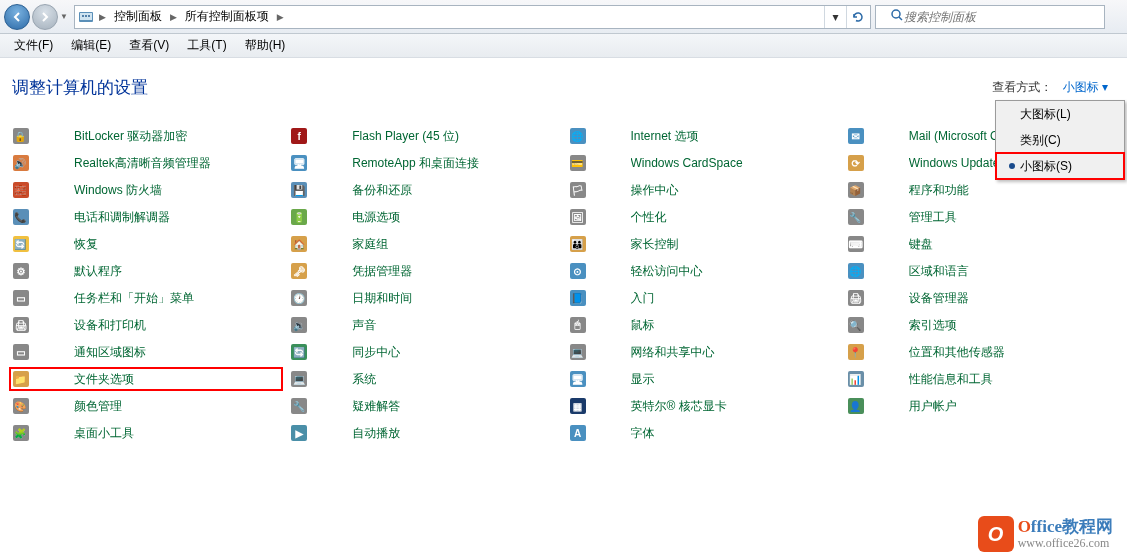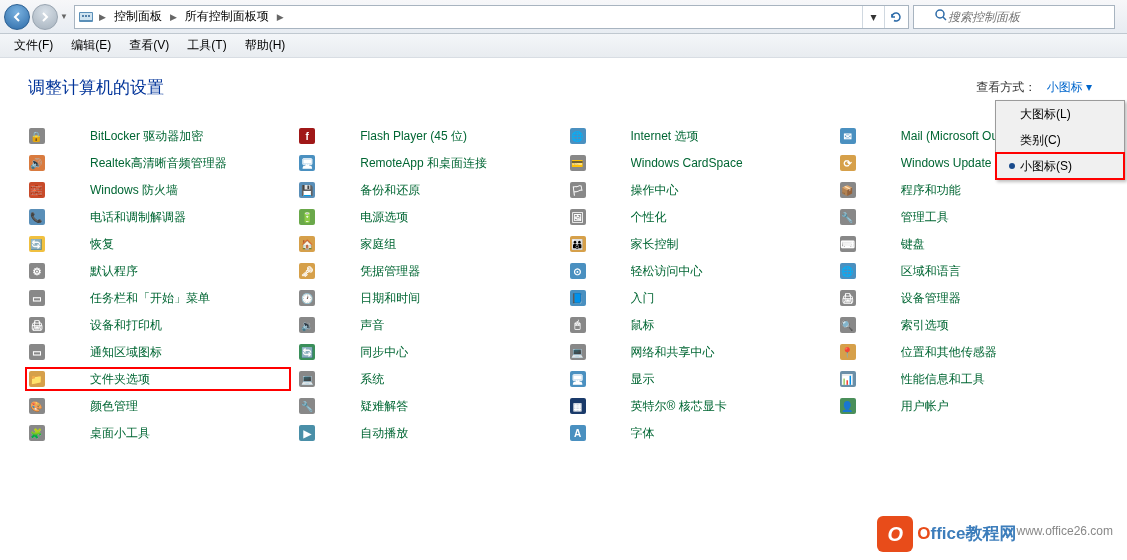--- a/index.html
+++ b/index.html
@@ -10,30 +10,30 @@
 .nav-btns { display: flex; gap: 2px; }
 .nav-btn { width: 26px; height: 26px; border-radius: 50%; background: radial-gradient(circle at 50% 30%, #7ab2e0, #2d6ba8); border: 1px solid #2a5f92; display: flex; align-items: center; justify-content: center; color: #fff; font-size: 14px; cursor: pointer; }
 .nav-btn.disabled { background: radial-gradient(circle at 50% 30%, #d8e0e8, #a4b0bc); border-color: #98a4b0; color: #eee; }
 .hist-drop { width: 12px; height: 26px; display: flex; align-items: center; justify-content: center; color: #666; font-size: 8px; }
 .addr-bar { flex: 1; height: 24px; background: #fff; border: 1px solid #a8b4c0; margin: 0 4px; display: flex; align-items: center; padding: 0 2px; }
 .addr-icon { width: 18px; height: 18px; display: inline-flex; align-items: center; justify-content: center; color: #2d6ba8; font-size: 14px; }
 .addr-sep { color: #666; padding: 0 4px; font-size: 9px; }
 .addr-seg { padding: 2px 4px; }
 .addr-end { flex: 1; }
 .addr-drop, .refresh-btn { width: 22px; height: 22px; border-left: 1px solid #d0d8e0; display: flex; align-items: center; justify-content: center; color: #333; }
-.search-bar { width: 202px; height: 24px; background: #fff; border: 1px solid #a8b4c0; margin-right: 8px; display: flex; align-items: center; padding: 0 20px; position: relative; }
+.search-bar { width: 230px; height: 24px; background: #fff; border: 1px solid #a8b4c0; margin-right: 18px; display: flex; align-items: center; padding: 0 14px; position: relative; }
 .search-bar input { border: none; outline: none; width: 100%; font-size: 12px; font-style: italic; color: #888; background: transparent; }
 .search-icon { color: #2d6ba8; font-size: 13px; }
 
 
 .menubar { height: 24px; background: linear-gradient(#f4f6f9, #e8ecf0); border-bottom: 1px solid #d8dde3; display: flex; align-items: flex-start; padding: 0 6px; gap: 2px; }
 .menu-item { padding: 3px 8px; }
 
 
-.content { padding: 18px 28px; position: relative; }
+.content { padding: 18px 12px; position: relative; }
 .header-row { display: flex; justify-content: space-between; align-items: center; margin-bottom: 28px; }
 .page-title { color: #003399; font-size: 17px; font-weight: normal; }
 .view-label { color: #333; margin-left: 36px; }
 .view-drop { color: #0066cc; padding: 2px 6px; border: 1px solid transparent; cursor: pointer; }
 
 
 .view-menu { position: absolute; top: 42px; right: 2px; width: 130px; background: #f0f0f0; border: 1px solid #9b9b9b; box-shadow: 2px 2px 3px rgba(0,0,0,0.25); z-index: 10; }
 .view-menu-item { height: 26px; display: flex; align-items: center; padding: 0 8px; position: relative; }
 .view-menu-item .radio { width: 16px; display: inline-flex; align-items: center; justify-content: center; }
 .view-menu-item .dot { width: 6px; height: 6px; border-radius: 50%; background: #1a4b8c; }
@@ -42,21 +42,21 @@
 
 .grid { display: grid; grid-template-columns: repeat(4, 1fr); column-gap: 10px; row-gap: 9px; }
 .cp-item { display: flex; align-items: center; gap: 6px; cursor: pointer; height: 18px; }
 .cp-icon { width: 18px; height: 18px; display: inline-flex; align-items: center; justify-content: center; font-size: 14px; flex-shrink: 0; }
 .cp-label { color: #006633; white-space: nowrap; overflow: hidden; text-overflow: ellipsis; margin-left: 38px; }
 .cp-item.highlighted { outline: 2px solid #ff0000; outline-offset: 1px; padding-right: 8px; }
 
 
 .watermark { position: absolute; bottom: 8px; right: 14px; display: flex; align-items: center; gap: 4px; font-family: Arial, sans-serif; }
 .wm-logo { width: 36px; height: 36px; background: #e84c1a; border-radius: 6px; display: flex; align-items: center; justify-content: center; color: #fff; font-size: 20px; font-weight: bold; font-style: italic; }
-.wm-text { display: flex; line-height: 1.1; }
+.wm-text { display: flex; flex-direction: column; line-height: 1.1; font-family: Liberation Serif, serif; }
 .wm-title { font-size: 17px; }
 .wm-title .o1 { color: #e84c1a; font-weight: bold; }
 .wm-title .rest { color: #3c7dbb; font-weight: bold; }
 .wm-url { font-size: 12px; color: #888; }
 
 
 .ic { width: 16px; height: 16px; border-radius: 2px; display: inline-block; }
 </style>
 </head>
 <body>

